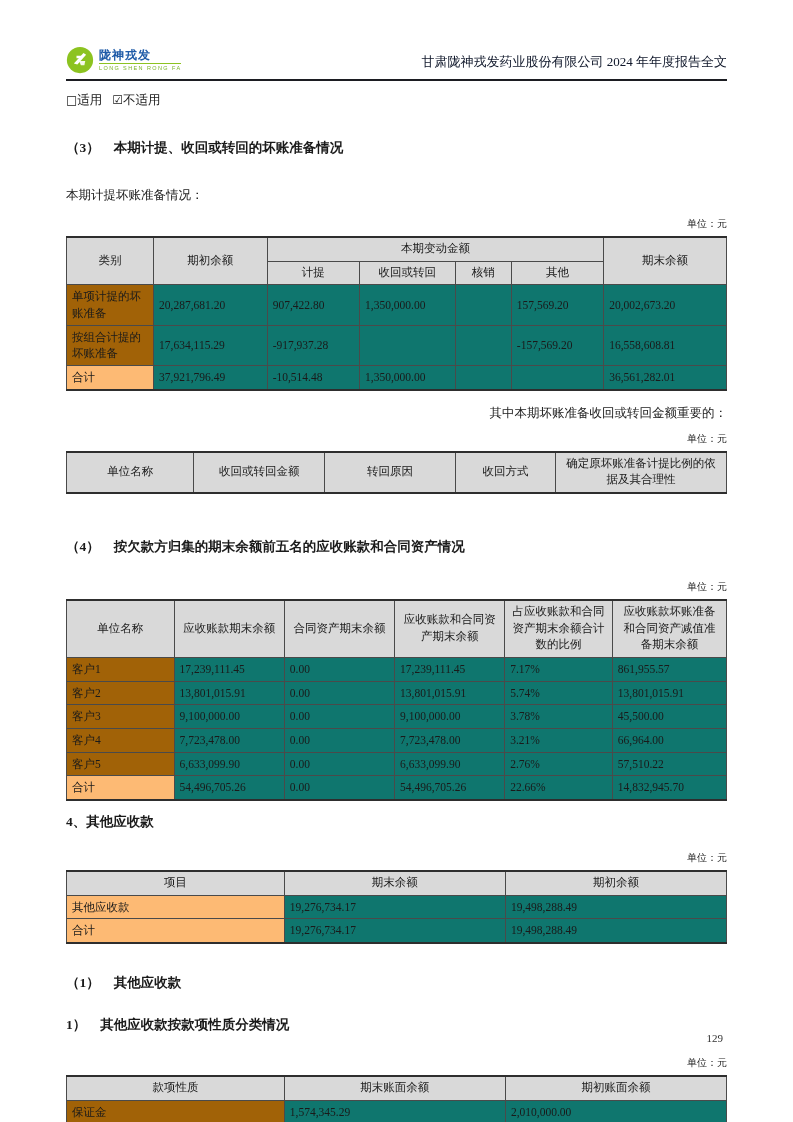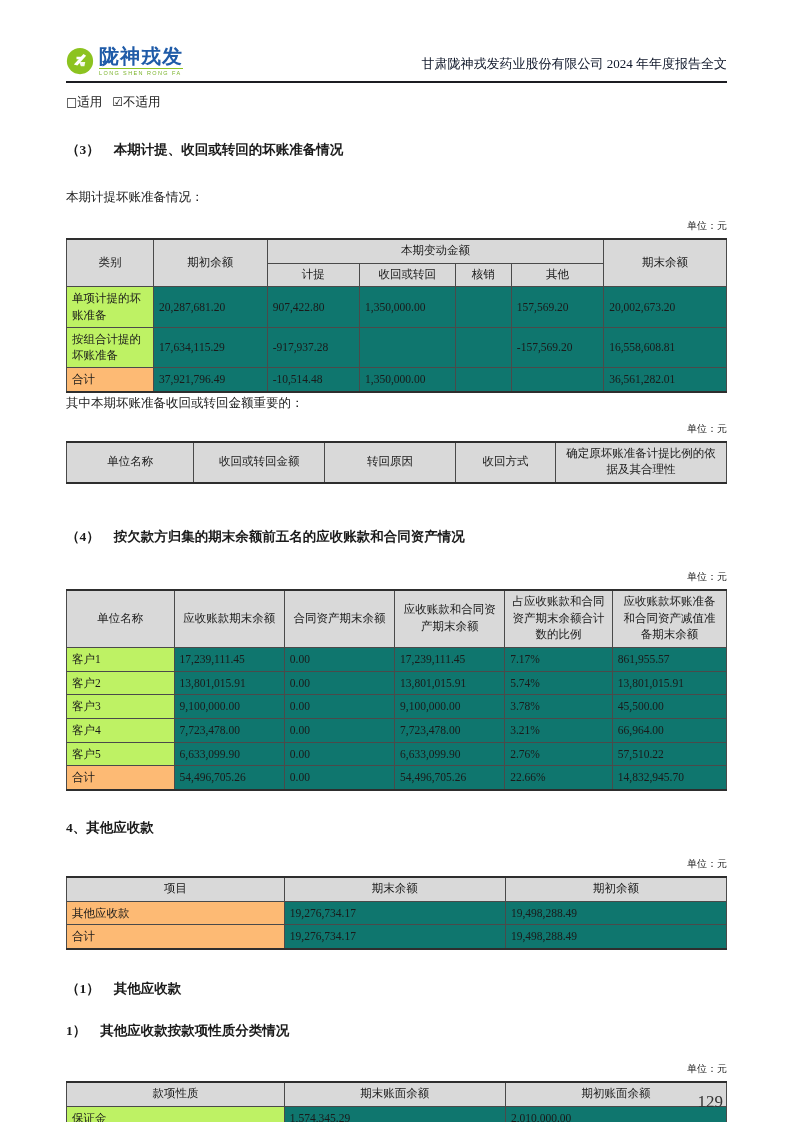--- a/index.html
+++ b/index.html
@@ -12,21 +12,21 @@
     padding:46px 66px 0 66px;
     font-family:"Liberation Serif","DejaVu Serif",serif;
     color:#1a1a1a;
     overflow:hidden;
   }
   
   .hdr { display:flex; justify-content:space-between; align-items:flex-end; }
   .logo { display:flex; align-items:center; gap:5px; }
   .logo-circle { width:28px; height:28px; flex:0 0 auto; }
   .logo-txt { display:flex; flex-direction:column; line-height:1; }
-  .logo-brand { font-size:20px; font-weight:bold; color:#1f5ba8; letter-spacing:1px; font-family:"Liberation Sans","DejaVu Sans",sans-serif; }
+  .logo-brand { font-size:12px; font-weight:bold; color:#1f5ba8; letter-spacing:1px; font-family:"Liberation Sans","DejaVu Sans",sans-serif; }
   .logo-sub { font-size:5.5px; color:#7ab32a; letter-spacing:1.4px; margin-top:2px; border-top:1.5px solid #8cc320; padding-top:1.5px; font-family:"Liberation Sans","DejaVu Sans",sans-serif; }
   .hdr-title { font-size:13px; color:#0f172a; padding-bottom:3px; }
   .hdr-rule { border:none; border-top:2.5px solid #1c1d22; margin:5px 0 0 0; }
   
   .applicability { margin-top:11px; font-size:12.5px; }
   .applicability .opt { margin-right:10px; }
   .applicability .box { font-family:"DejaVu Sans",sans-serif; font-size:12px; }
   .h-l2 { margin-top:30px; font-size:13.5px; font-weight:bold; }
   .h-l2 .no { margin-right:14px; }
   .para { margin-top:30px; font-size:12.5px; }
@@ -50,28 +50,28 @@
     line-height:1.45;
     vertical-align:middle;
     overflow:hidden;
   }
   table.doc th {
     background:#d9d9d9;
     font-weight:normal;
     text-align:center;
     font-family:Liberation Mono, monospace;
   }
-  table.doc td.lbl { text-align:left; background:#bef264; }
+  table.doc td.lbl { text-align:left; background:#a16207; }
   table.doc td.num { text-align:left; background:#0f766e; font-variant-numeric:tabular-nums; }
   table.doc td.shade { background:#fdba74; }
   
   .pageno {
     position:absolute;
-    right:70px; top:1092px;
-    font-size:17px; color:#333;
+    right:70px; top:1032px;
+    font-size:11px; color:#333;
   }
 </style>
 </head>
 <body>
 
 <div class="page">
 
   <div class="hdr">
     <div class="logo">
       <svg class="logo-circle" viewBox="0 0 32 32" aria-hidden="true">
@@ -144,21 +144,21 @@
           <td class="num">37,921,796.49</td>
           <td class="num">-10,514.48</td>
           <td class="num">1,350,000.00</td>
           <td class="num"></td>
           <td class="num"></td>
           <td class="num">36,561,282.01</td>
         </tr>
       </tbody>
     </table>
 
-  <div class="para gap-sm" style="margin-top:2px;">其中本期坏账准备收回或转回金额重要的：</div>
+  <div class="para gap-sm" style="margin-top:14px;text-align:right;">其中本期坏账准备收回或转回金额重要的：</div>
   <div class="unit" style="margin-top:10px;">单位：元</div>
   <table class="doc">
       <colgroup>
         <col style="width: 19.3%;">
         <col style="width: 19.8%;">
         <col style="width: 19.8%;">
         <col style="width: 15.2%;">
         <col style="width: 25.9%;">
       </colgroup>
       <thead>
@@ -241,21 +241,21 @@
           <td class="lbl shade">合计</td>
           <td class="num">54,496,705.26</td>
           <td class="num">0.00</td>
           <td class="num">54,496,705.26</td>
           <td class="num">22.66%</td>
           <td class="num">14,832,945.70</td>
         </tr>
       </tbody>
     </table>
 
-  <div class="h-l2 gap-md" style="margin-top:28px;">4、其他应收款</div>
+  <div class="h-l2 gap-md" style="margin-top:12px;">4、其他应收款</div>
   <div class="unit" style="margin-top:20px;">单位：元</div>
   <table class="doc">
       <colgroup>
         <col style="width: 33%;">
         <col style="width: 33.5%;">
         <col style="width: 33.5%;">
       </colgroup>
       <thead>
         <tr>
           <th>项目</th>

